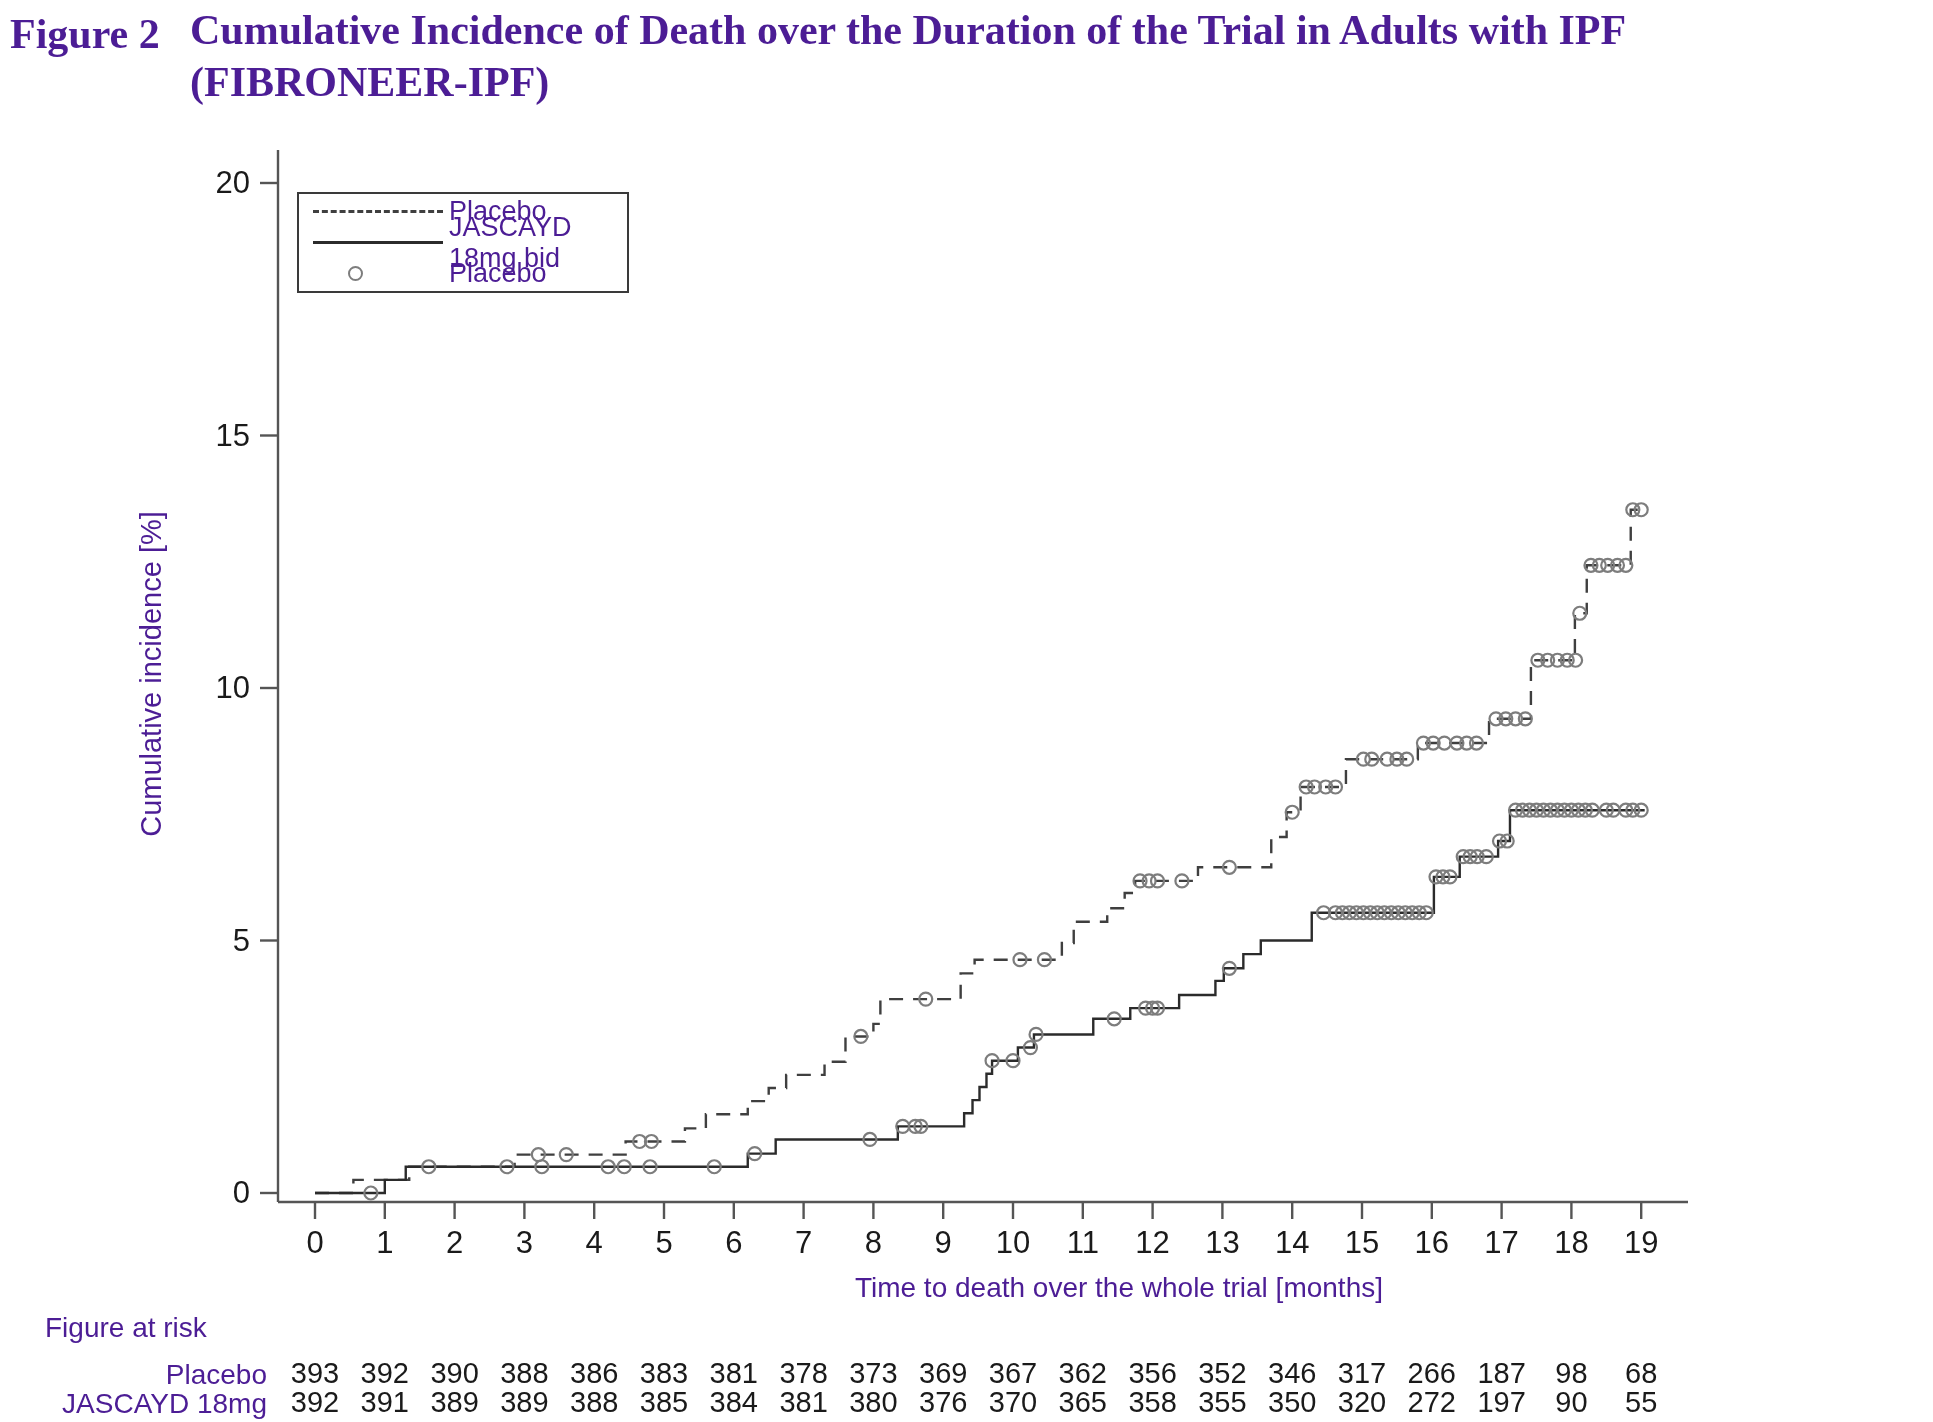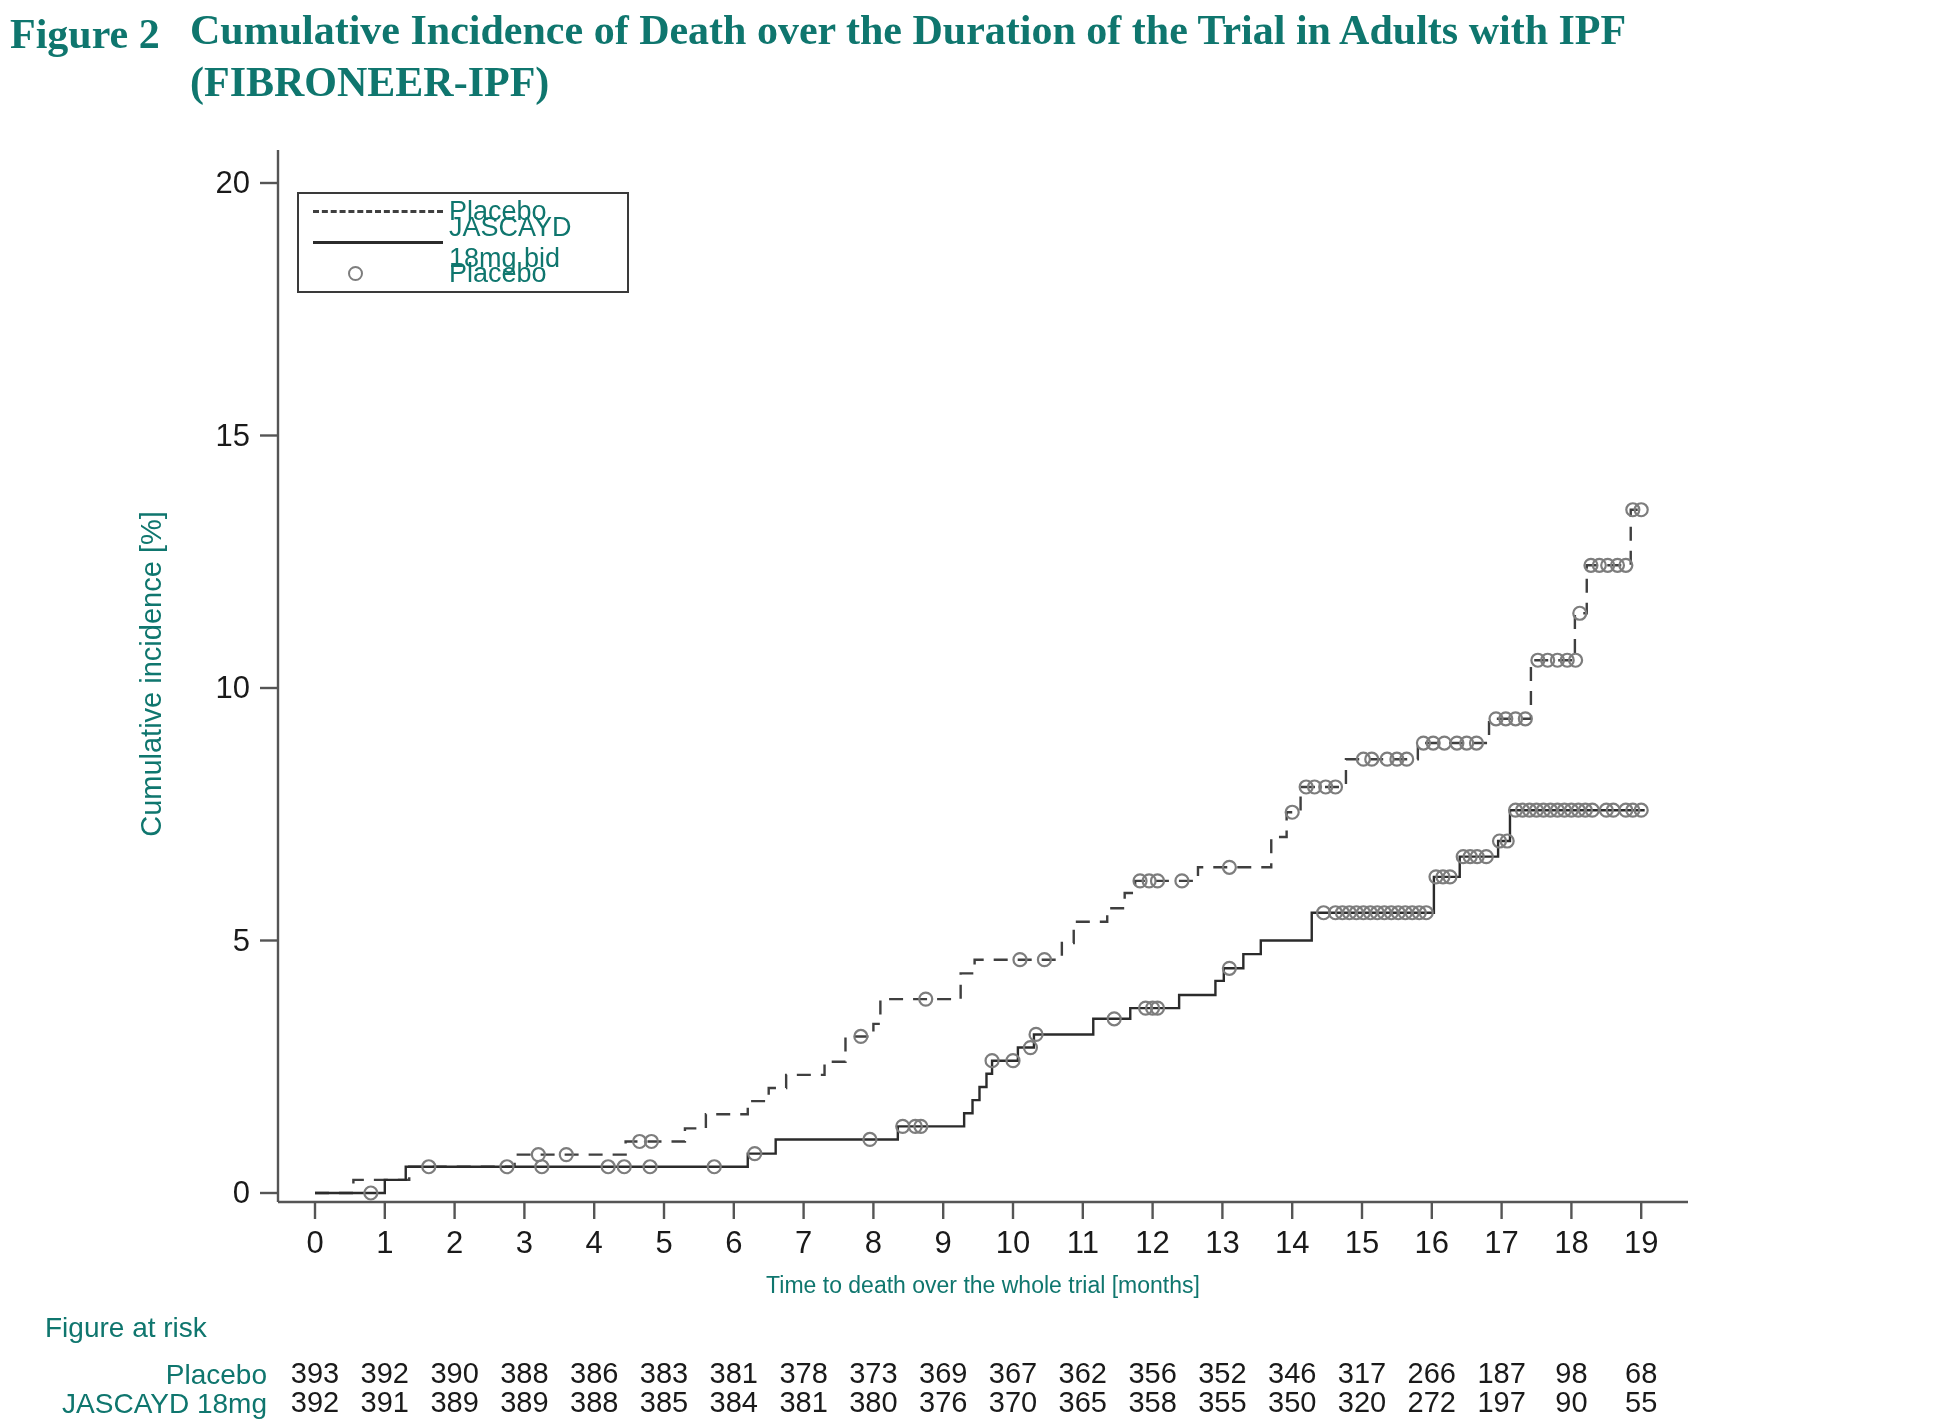--- a/index.html
+++ b/index.html
@@ -1,35 +1,35 @@
 <!DOCTYPE html>
 <html><head>
 <meta charset="utf-8">
 <style>
   html,body{margin:0;padding:0;background:#ffffff;}
   #page{position:relative;width:1907px;height:1422px;background:#fff;overflow:hidden;
-        font-family:"Liberation Sans",sans-serif;color:#0f766e;}
+        font-family:"Liberation Sans",sans-serif;color:#4c1d95;}
   .abs{position:absolute;}
   #figure-title-block{font-family:"Liberation Serif",serif;font-weight:bold;font-size:42px;line-height:52px;}
   #figure-label{left:10px;top:8px;}
   #title-line1{left:190px;top:4px;width:1600px;}
   #title-line2{left:190px;top:56px;width:1600px;}
   #chart-svg{left:0;top:0;}
   #legend-box{left:297px;top:192px;width:332px;height:101px;border:2px solid #3a3a3a;
               display:flex;flex-direction:column;justify-content:space-around;padding:2px 0;box-sizing:border-box;}
   .legend-row{display:flex;align-items:center;height:31px;font-size:27px;}
   .legend-sample{width:150px;display:flex;align-items:center;justify-content:flex-start;flex:0 0 150px;}
   .sample-line{width:130px;height:0;margin-left:14px;}
   .dashed-line{border-top:3px dashed #3f3f3f;}
   .solid-line{border-top:3px solid #2b2b2b;}
   .sample-circle{width:11px;height:11px;border:2.5px solid #7d7d7d;border-radius:50%;margin-left:49px;}
   #annotation{left:293px;top:606px;width:572px;text-align:center;font-size:29px;line-height:40px;}
   #y-axis-title{left:-98px;top:657px;width:500px;height:34px;text-align:center;font-size:29px;
                 transform:rotate(-90deg);}
-  #x-axis-title{left:583px;top:1272px;width:800px;text-align:center;font-size:23px;}
+  #x-axis-title{left:583px;top:1272px;width:800px;text-align:right;font-size:28px;}
   #risk-heading{left:45px;top:1312px;font-size:28px;}
   .risk-row-label{width:232px;text-align:right;font-size:28px;}
   #risk-label-0{left:35px;top:1359px;}
   #risk-label-1{left:35px;top:1388px;}
 </style>
 </head>
 <body>
 
 <div id="page">
 

